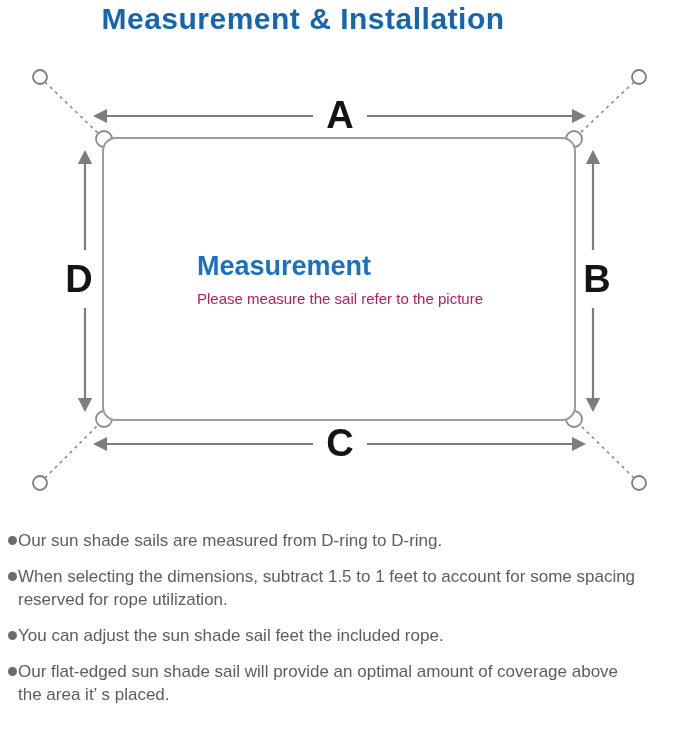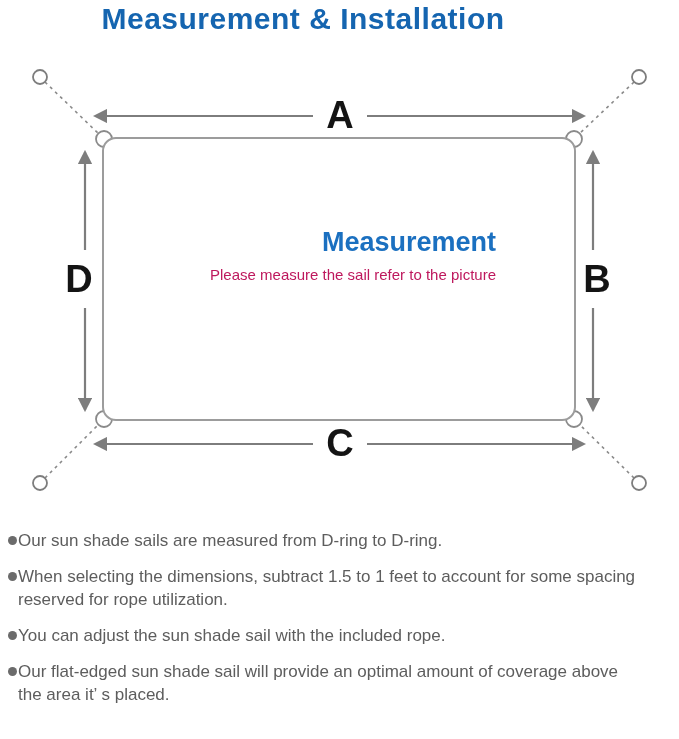--- a/index.html
+++ b/index.html
@@ -46,25 +46,24 @@
     color: #141414;
     line-height: 1;
   }
   .dim-label.a { left: 340px; top: 115px; }
   .dim-label.b { left: 597px; top: 279px; }
   .dim-label.c { left: 340px; top: 443px; }
   .dim-label.d { left: 79px;  top: 279px; }
   .center-text {
     position: absolute;
     left: 340px;
-    top: 228px;
+    top: 252px;
     transform: translateX(-50%);
-    text-align: right;
+    text-align: left;
     white-space: nowrap;
-    margin-left: 13px;
   }
   .center-heading {
     font-size: 27px;
     font-weight: 700;
     color: #1b70c0;
     line-height: 1.1;
   }
   .center-subtitle {
     margin-top: 8px;
     font-size: 15px;
@@ -169,21 +168,21 @@
       <span class="bullet-dot"></span>
       <span class="note-text">Our sun shade sails are measured from D-ring to D-ring.</span>
     </div>
     <div class="note-item">
       <span class="bullet-dot"></span>
       <span class="note-text">When selecting the dimensions, subtract 1.5 to 1 feet to account for some spacing
 reserved for rope utilization.</span>
     </div>
     <div class="note-item">
       <span class="bullet-dot"></span>
-      <span class="note-text">You can adjust the sun shade sail with the included rope.</span>
+      <span class="note-text">You can adjust the sun shade sail feet the included rope.</span>
     </div>
     <div class="note-item">
       <span class="bullet-dot"></span>
       <span class="note-text">Our flat-edged sun shade sail will provide an optimal amount of coverage above
 the area it’ s placed.</span>
     </div>
   </div>
 
 </div>
 

